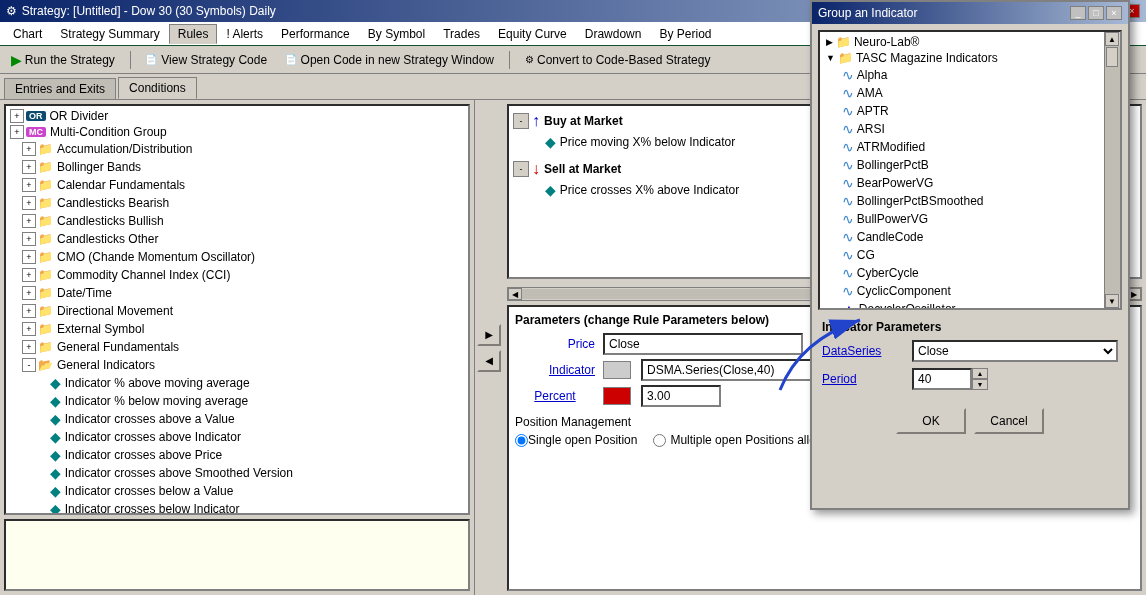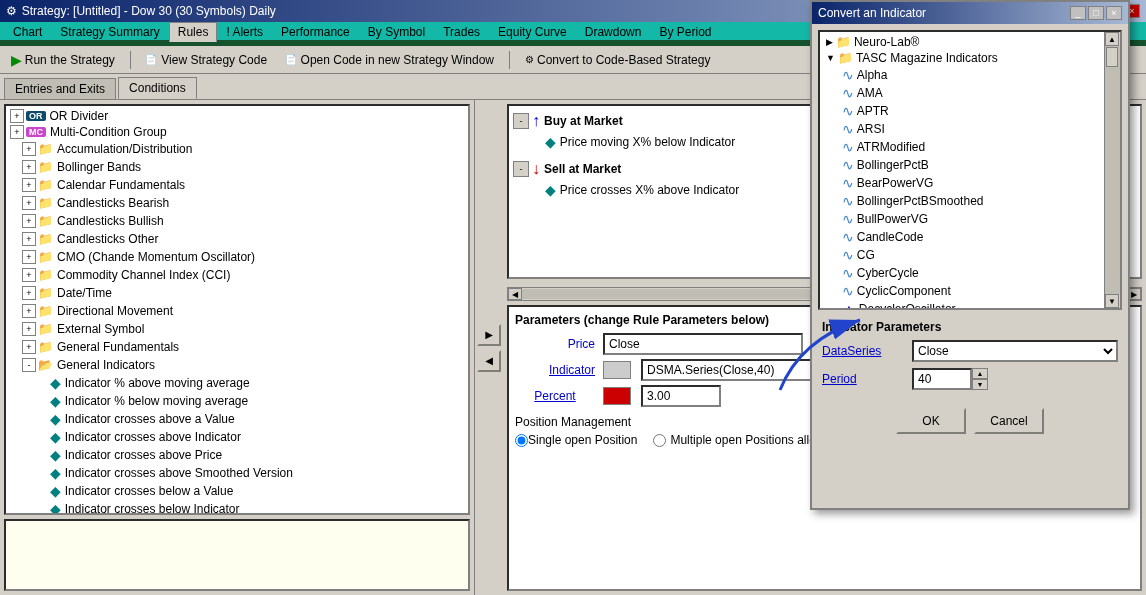--- a/index.html
+++ b/index.html
@@ -21,24 +21,24 @@
       width: 16px; height: 14px;
       background: #c0c0c0;
       border: 1px solid #808080;
       font-size: 9px;
       display: flex; align-items: center; justify-content: center;
       cursor: pointer;
     }
 
     
     .menu-bar {
-      background: #14b8a6;
-      display: flex;
-      align-items: flex-start;
-      border-bottom: 6px solid #14532d;
+      background: #ffffff;
+      display: flex;
+      align-items: center;
+      border-bottom: 1px solid #14532d;
       height: 24px;
       padding: 0 4px;
     }
     .menu-tab {
       padding: 2px 8px;
       cursor: pointer;
       border: 1px solid transparent;
       background: transparent;
     }
     .menu-tab.active {
@@ -499,21 +499,21 @@
           </div>
         </div>
       </div>
 
     </div>
   </div>
 
   <div class="dialog-overlay">
 
     <div class="dialog-title">
-      <span>Convert an Indicator</span>
+      <span>Group an Indicator</span>
       <div class="dialog-controls">
         <div class="dialog-btn">_</div>
         <div class="dialog-btn">□</div>
         <div class="dialog-btn">×</div>
       </div>
     </div>
 
     <div class="dialog-tree">
       <div style="overflow-y:auto; height:100%; padding:2px;">
 

